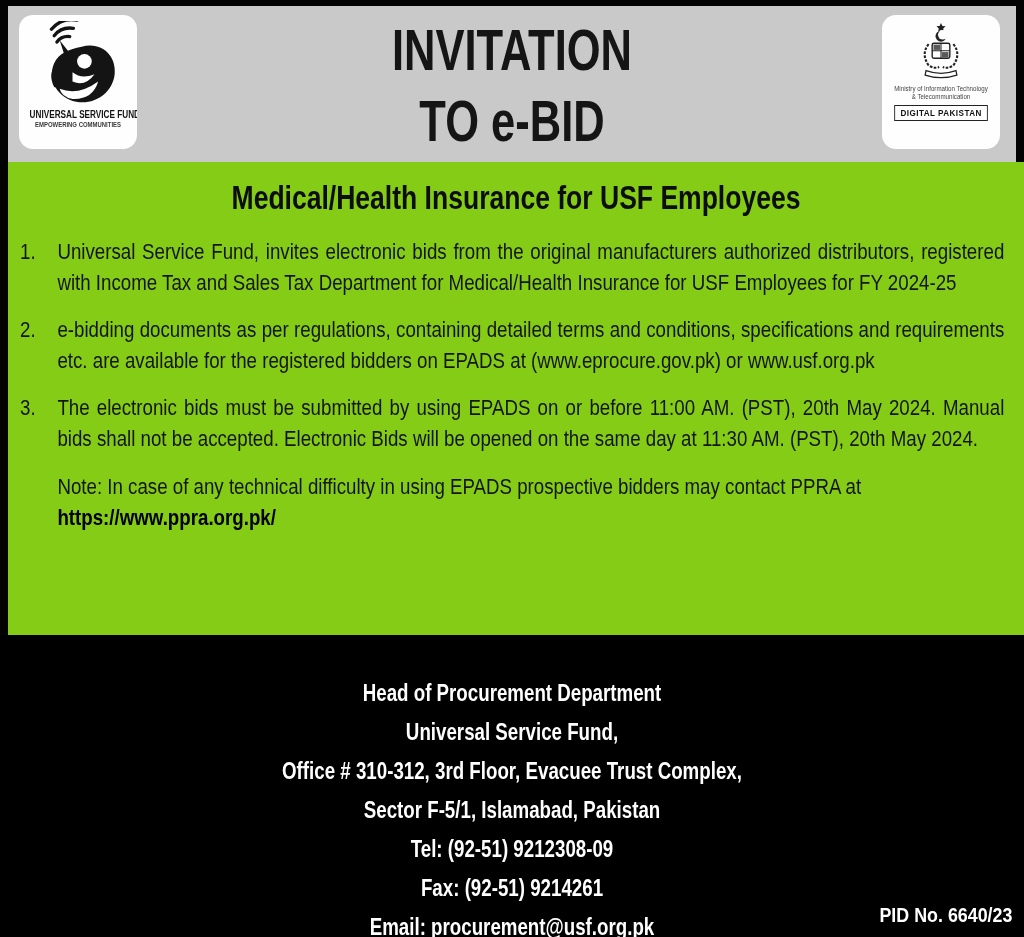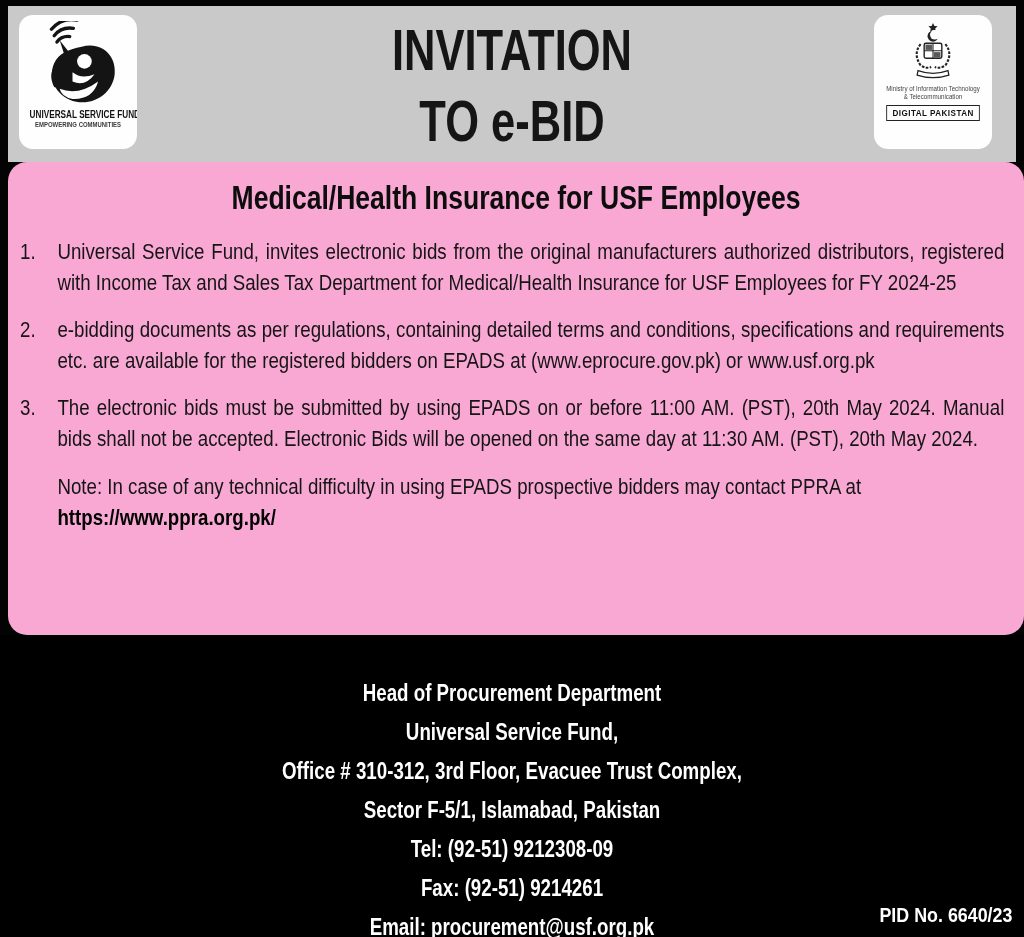--- a/index.html
+++ b/index.html
@@ -43,21 +43,21 @@
     top: 9px;
     width: 118px;
     height: 134px;
     background: #fefefe;
     border-radius: 14px;
     box-sizing: border-box;
     text-align: center;
     overflow: hidden;
   }
   .logo-box.left  { left: 11px; }
-  .logo-box.right { right: 24px; }
+  .logo-box.right { right: 16px; }
 
   .usf-logo-svg { display: block; margin: 6px auto 0 auto; }
   .usf-name {
     font-size: 10px;
     font-weight: bold;
     color: #131313;
     letter-spacing: 0px;
     transform: scaleX(0.82);
     white-space: nowrap;
     margin-top: 0px;
@@ -90,26 +90,25 @@
     letter-spacing: 0.5px;
     transform: scaleX(0.9);
     white-space: nowrap;
   }
 
   
   .notice {
     position: absolute;
     left: 8px; top: 162px; right: 0;
     height: 473px;
-    background: #f9a8d4;
+    background: #84cc16;
     color: #111;
     overflow: hidden;
     padding: 0 12px;
     box-sizing: border-box;
-    border-radius: 19px;
   }
   .heading {
     margin-top: 15px;
     text-align: center;
     font-weight: bold;
     font-size: 34px;
     line-height: 40px;
     color: #0d0d0d;
     transform: scaleX(0.78);
     transform-origin: 50% 0;

